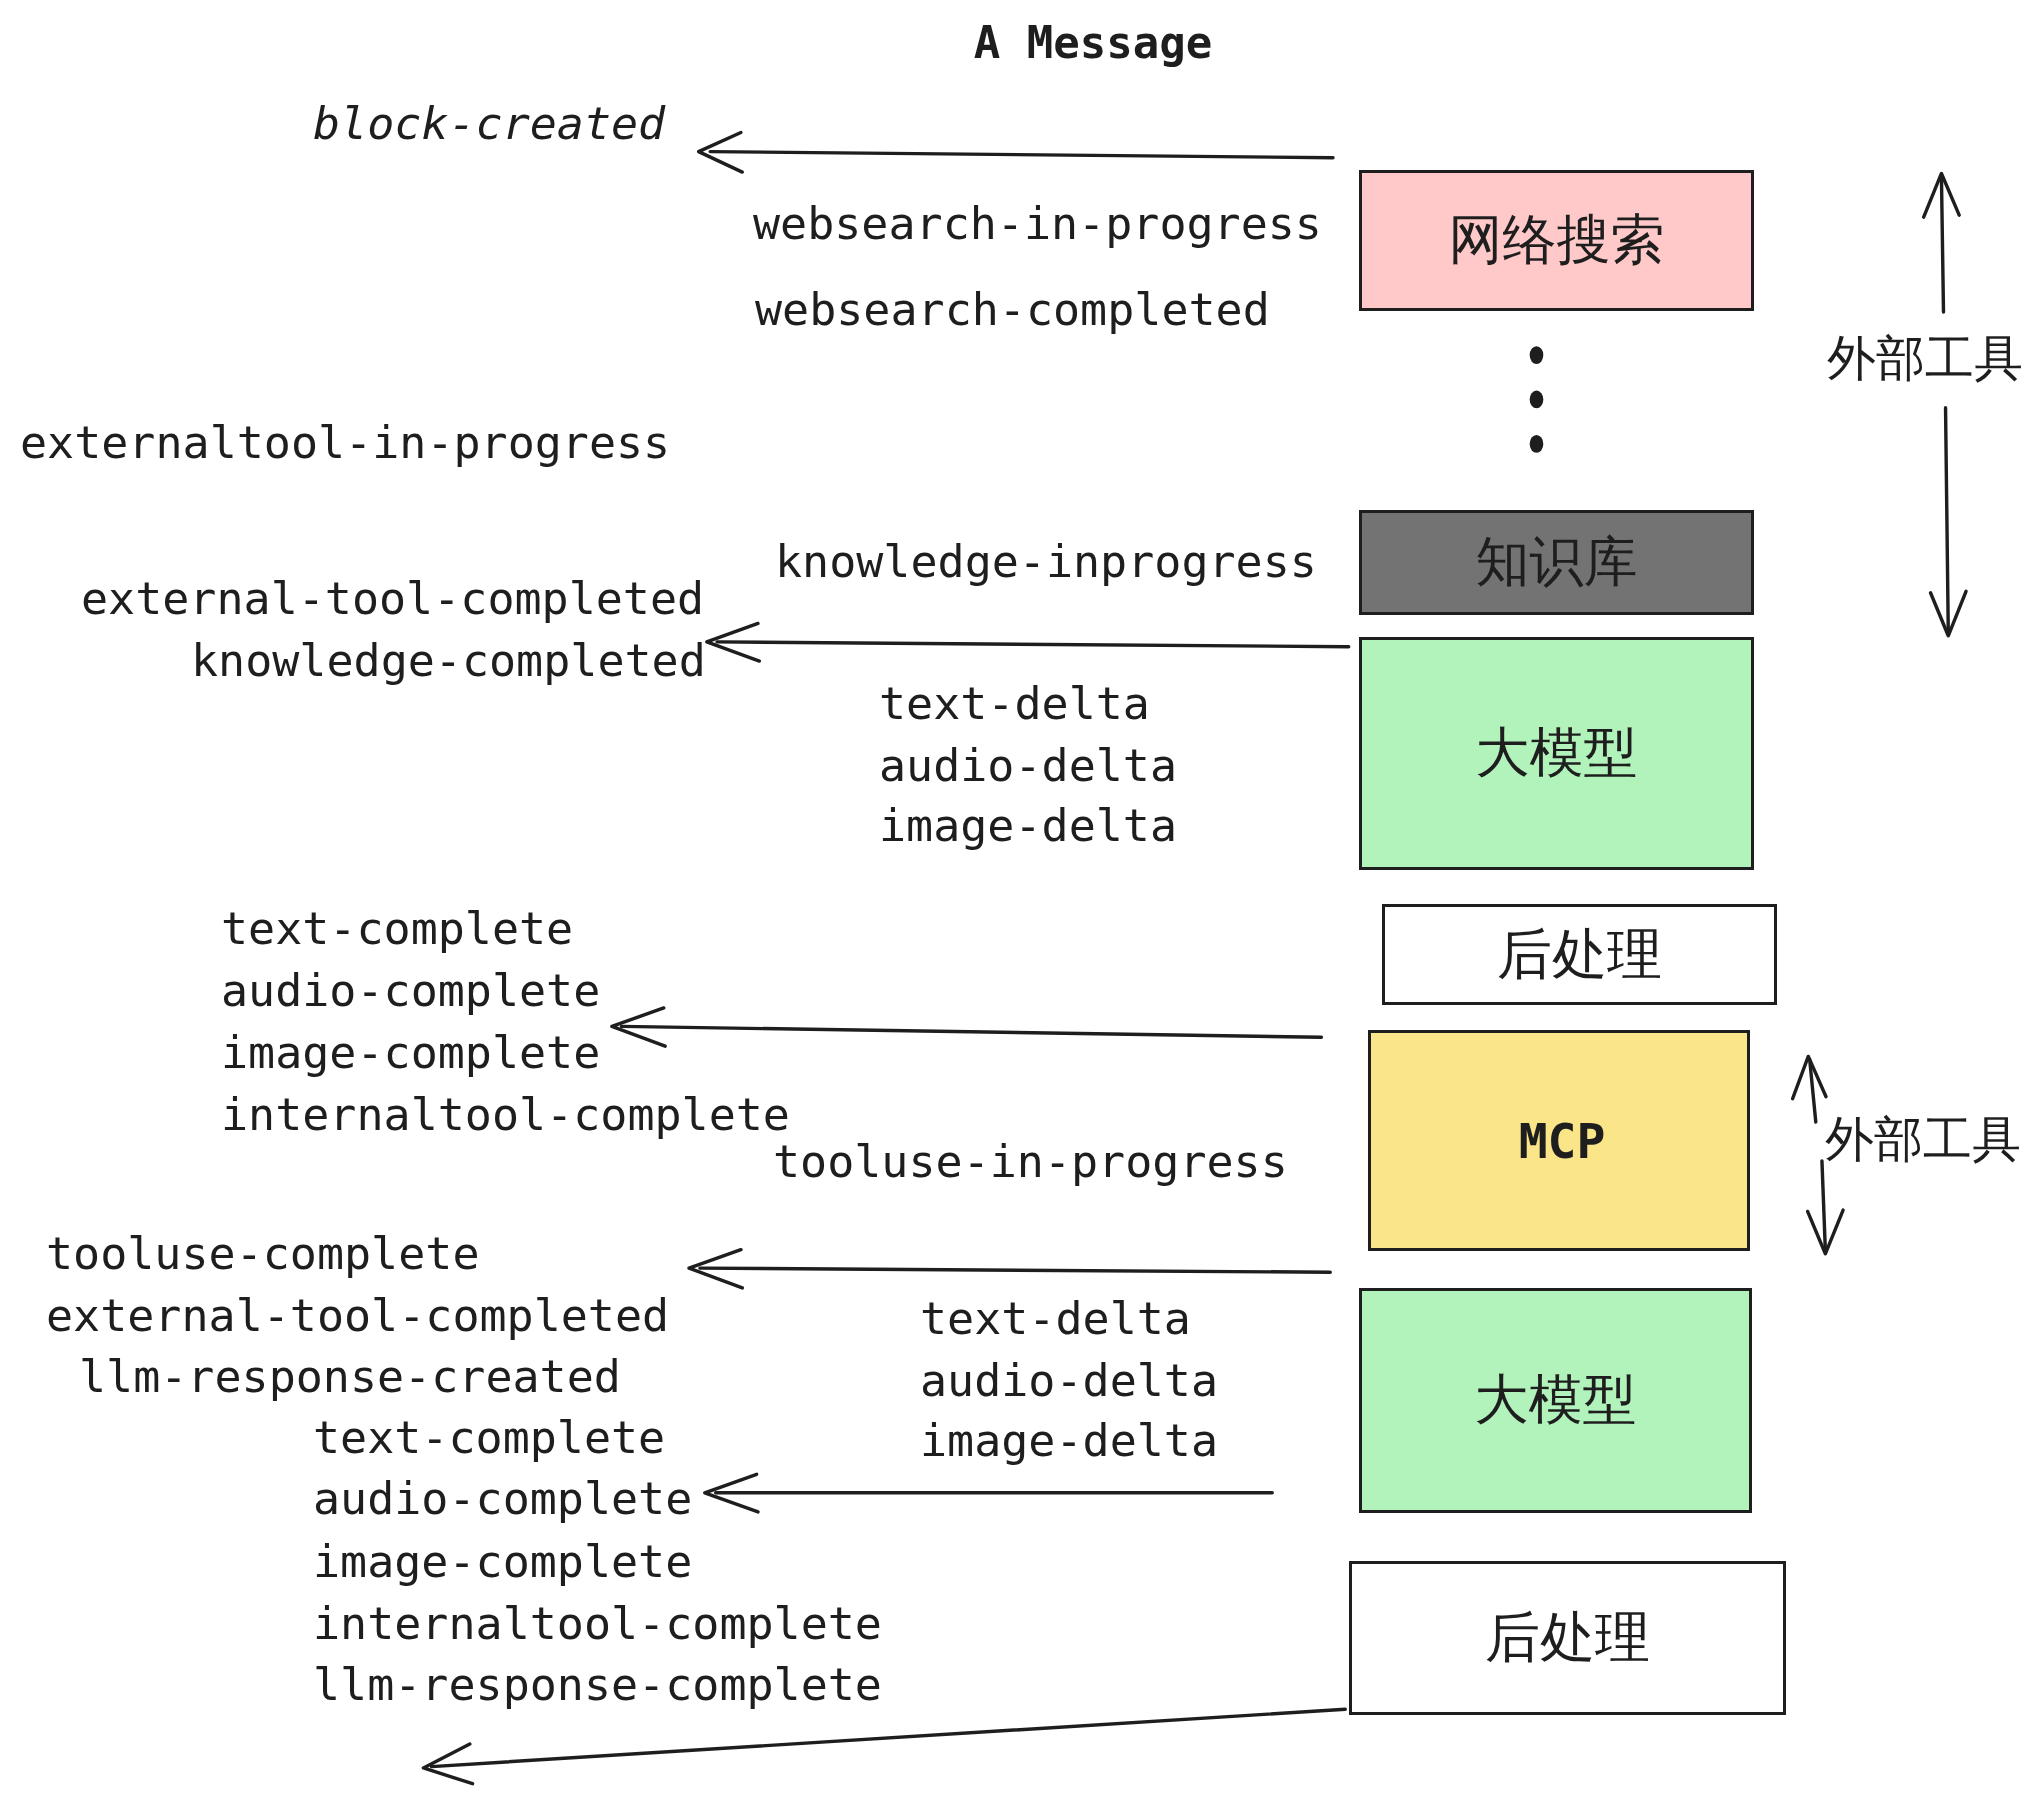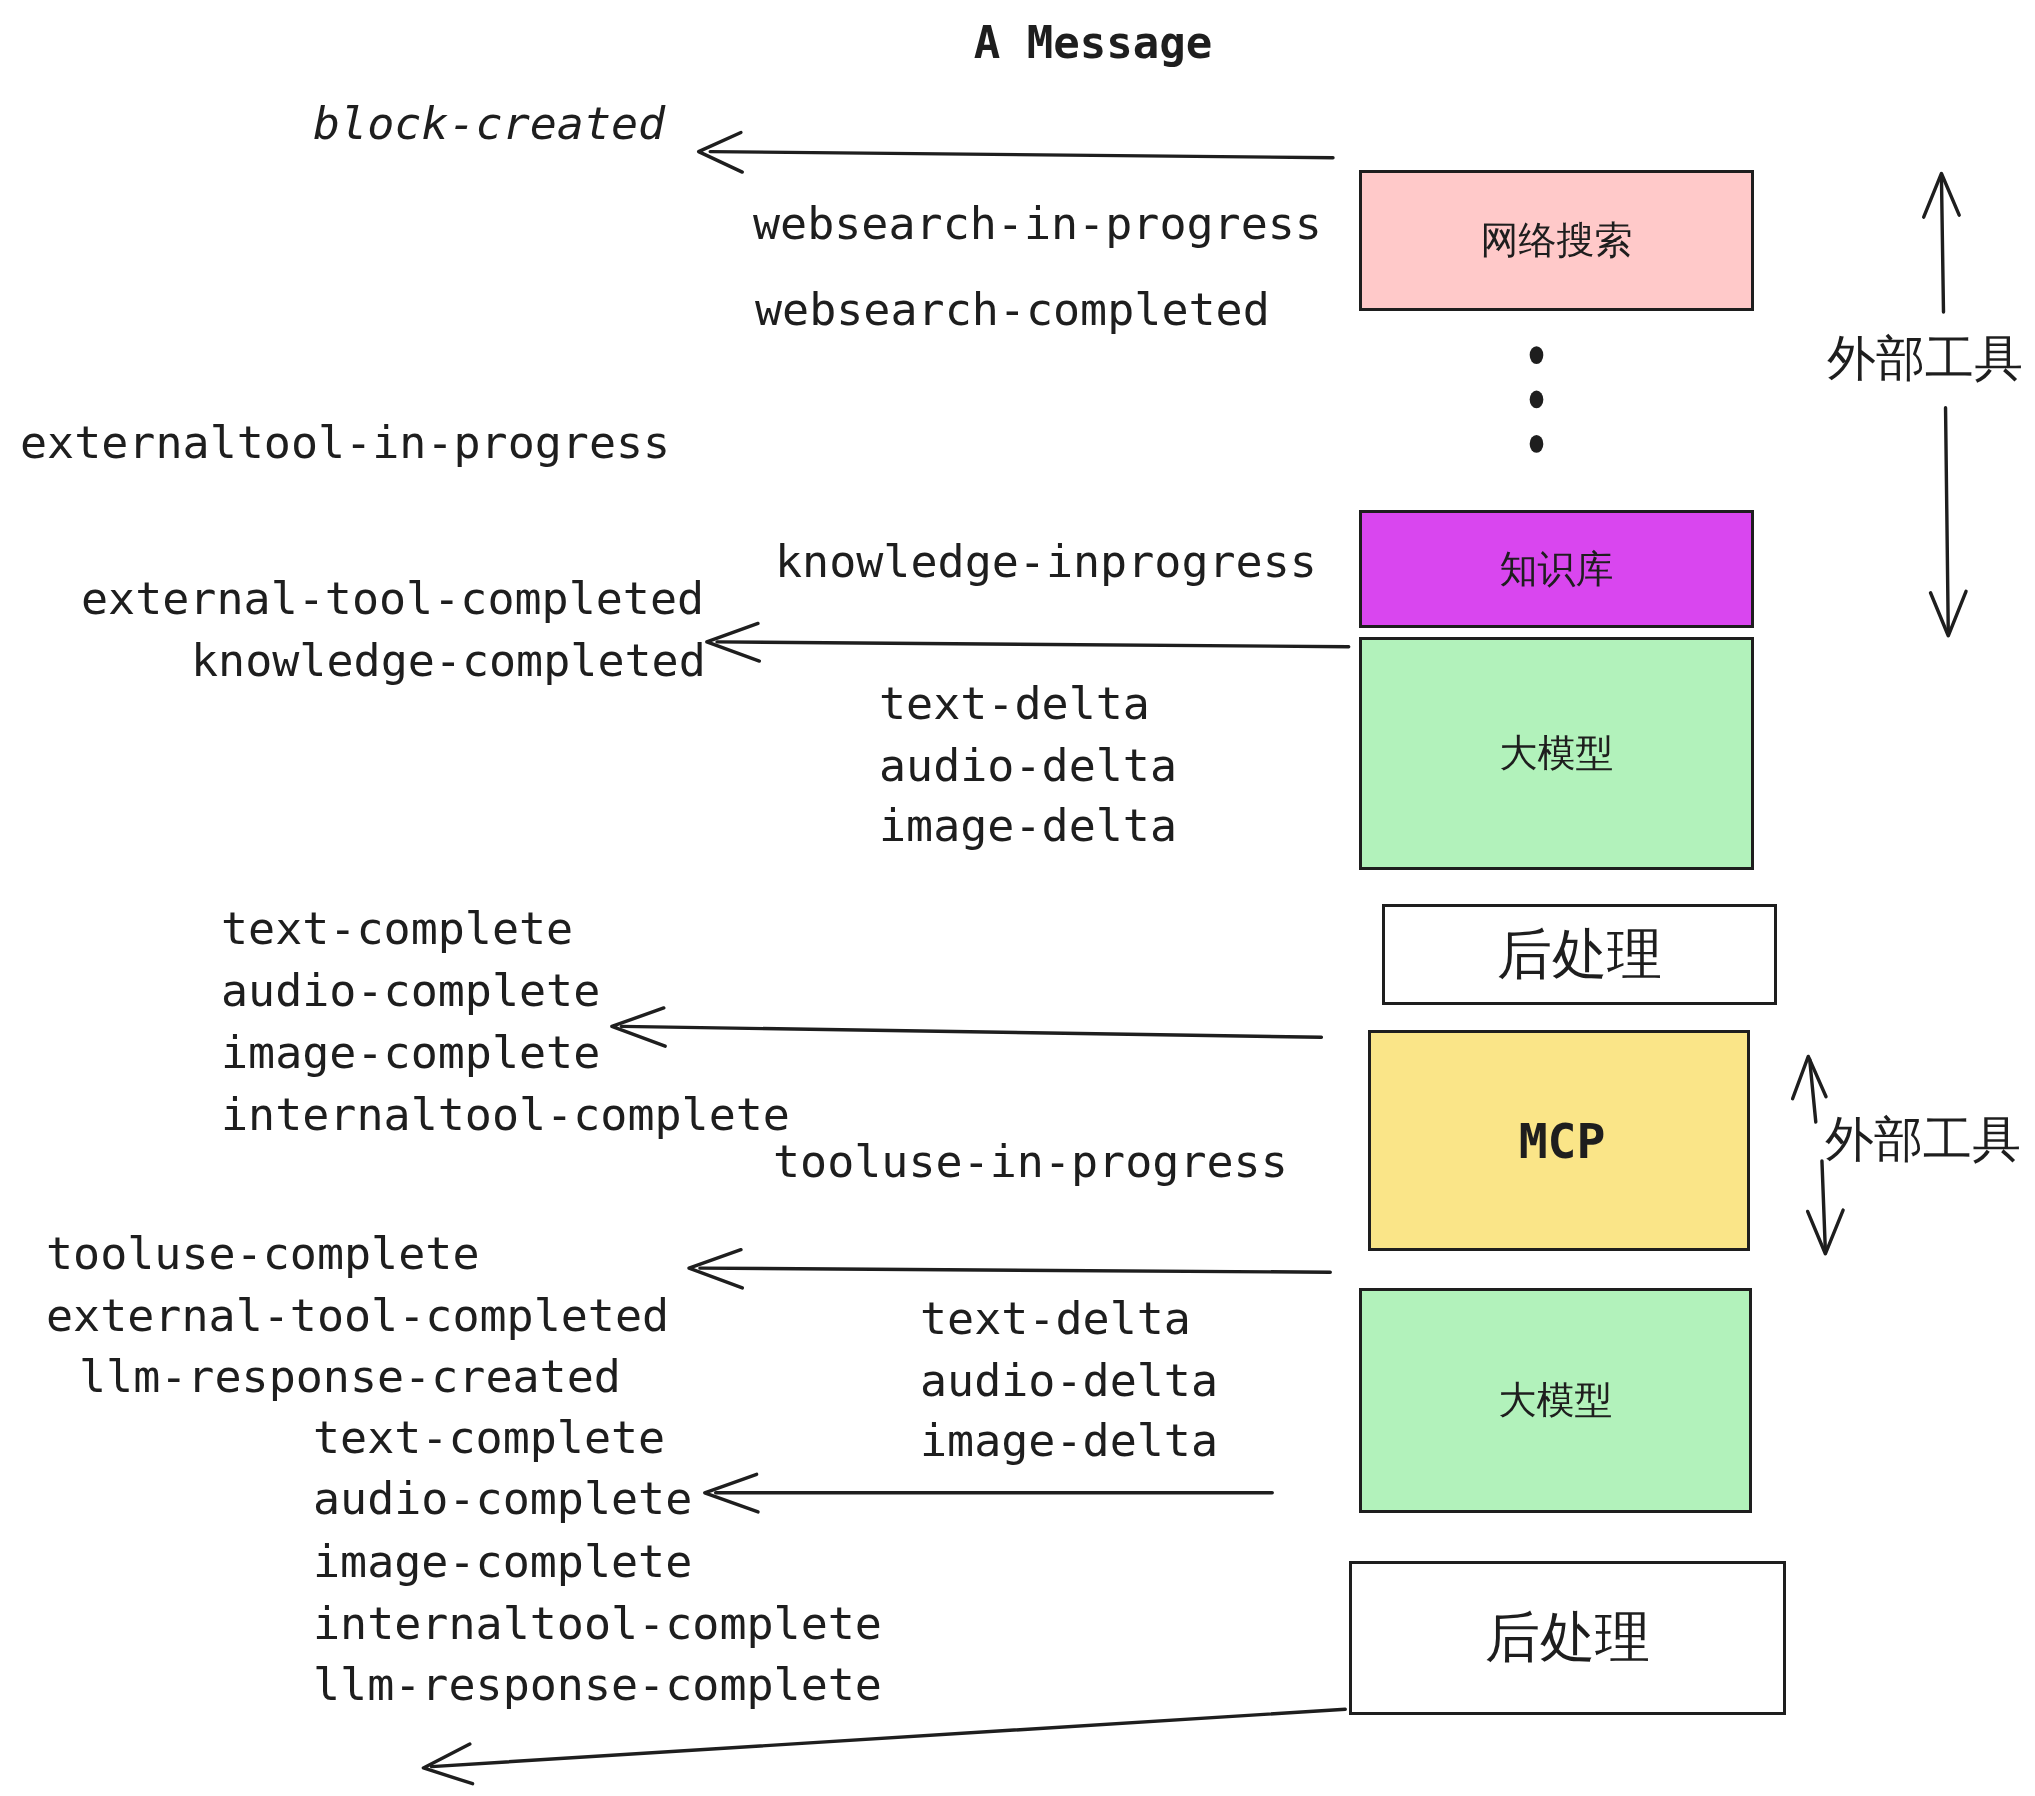--- a/index.html
+++ b/index.html
@@ -22,21 +22,21 @@
     transform:translateY(-50%);
     font-size:45px;
     white-space:nowrap;
     line-height:1;
   }
   .box{
     position:absolute;
     border:3.4px solid #1e1e1e;
     display:flex;align-items:center;justify-content:center;
     font-family:"DejaVu Sans", sans-serif;
-    font-size:38px;
+    font-size:54px;
     box-sizing:border-box;
     white-space:nowrap;
   }
   .box.mono{font-family:"DejaVu Sans Mono", monospace;font-size:48px;font-weight:bold;padding-left:6px;}
   .side-label{
     position:absolute;
     transform:translateY(-50%);
     font-family:"DejaVu Sans", sans-serif;
     font-size:49px;
     white-space:nowrap;
@@ -99,21 +99,21 @@
     <g>
       <ellipse cx="2250" cy="520" rx="10" ry="13"></ellipse>
       <ellipse cx="2250" cy="585" rx="10" ry="13"></ellipse>
       <ellipse cx="2250" cy="650" rx="10" ry="13"></ellipse>
     </g>
   </svg>
 
   <div class="title" style="left:1093px;top:42px;">A Message</div>
 
   <div class="box" style="left: 1359px; top: 170px; width: 395px; height: 141px; background: rgb(255, 201, 201);">网络搜索</div>
-  <div class="box" style="left: 1359px; top: 510px; width: 395px; height: 118px; background: #d946ef;">知识库</div>
+  <div class="box" style="left: 1359px; top: 510px; width: 395px; height: 105px; background: #737373;">知识库</div>
   <div class="box" style="left: 1359px; top: 637px; width: 395px; height: 233px; background: rgb(178, 242, 187);">大模型</div>
   <div class="box" style="left: 1382px; top: 904px; width: 395px; height: 101px; font-size: 55px; background: rgb(255, 255, 255);">后处理</div>
   <div class="box mono" style="left: 1368px; top: 1030px; width: 382px; height: 221px; background: rgb(250, 229, 136);">MCP</div>
   <div class="box" style="left: 1359px; top: 1288px; width: 393px; height: 225px; background: rgb(178, 242, 187);">大模型</div>
   <div class="box" style="left: 1349px; top: 1561px; width: 437px; height: 154px; font-size: 55px; background: rgb(255, 255, 255);">后处理</div>
 
   <div class="side-label" style="left:1827px;top:359px;">外部工具</div>
   <div class="side-label" style="left:1825px;top:1140px;">外部工具</div>
 
   <div class="ev" style="left:313px;top:123px;font-style:italic;">block-created</div>

